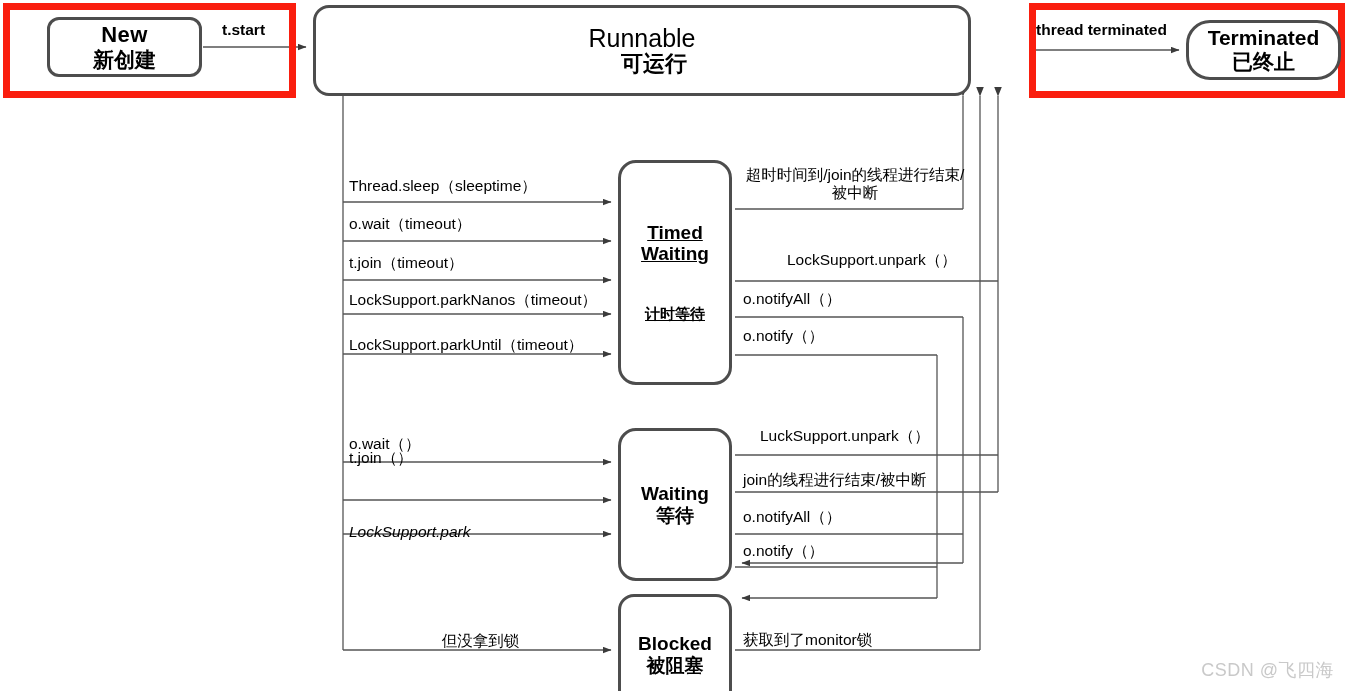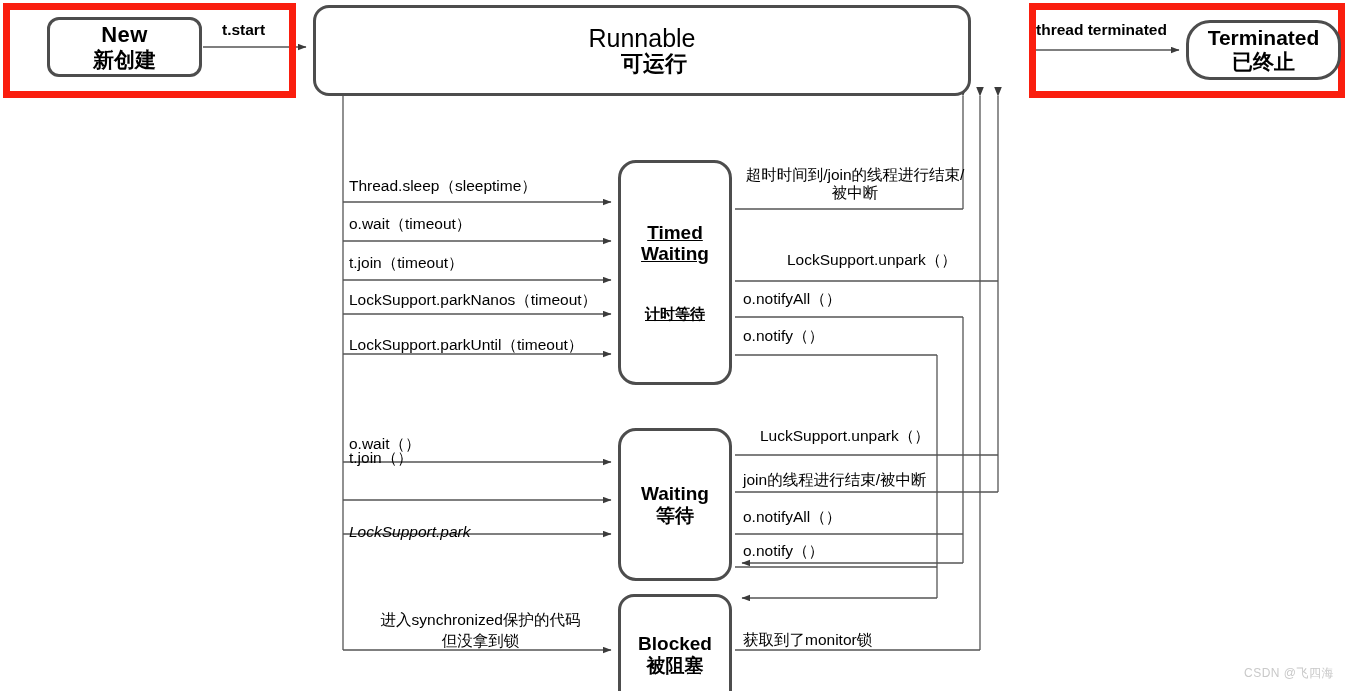--- a/index.html
+++ b/index.html
@@ -37,21 +37,21 @@
 
   #node-blocked{left:618px;top:594px;width:114px;height:121px;border-radius:16px;}
   #node-blocked .en{font-size:19px;}
   #node-blocked .zh{font-size:19px;}
 
   .lbl{position:absolute;color:#000;font-size:15.5px;white-space:nowrap;
        font-family:"Liberation Sans","DejaVu Sans",sans-serif;}
   .lbl.b{font-weight:bold;font-size:15.5px;}
   .lbl.ctr{text-align:center;white-space:normal;line-height:1.15;}
 
-  #watermark{position:absolute;right:14px;bottom:9px;color:#c9c9c9;font-size:12px;letter-spacing:.5px;}
+  #watermark{position:absolute;right:14px;bottom:9px;color:#c9c9c9;font-size:18px;letter-spacing:.5px;}
 </style>
 </head>
 <body>
 
 <div id="stage">
 
   <svg id="wires" viewBox="0 0 1348 691">
     <defs>
       <marker id="ar" markerWidth="9" markerHeight="9" refX="8" refY="3.2" orient="auto" markerUnits="userSpaceOnUse">
         <path d="M0,0 L8.5,3.2 L0,6.4 z" fill="#3b3b3b"></path>
@@ -163,19 +163,18 @@
 
   <div class="lbl" style="left:349px;top:434px;">o.wait（）</div>
   <div class="lbl" style="left:349px;top:448px;">t.join（）</div>
   <div class="lbl" style="left:349px;top:523px;font-style:italic;">LockSupport.park</div>
 
   <div class="lbl" style="left:760px;top:426px;">LuckSupport.unpark（）</div>
   <div class="lbl" style="left:743px;top:470px;">join的线程进行结束/被中断</div>
   <div class="lbl" style="left:743px;top:507px;">o.notifyAll（）</div>
   <div class="lbl" style="left:743px;top:541px;">o.notify（）</div>
 
-  <div class="lbl ctr" style="left:348px;top:611px;width:265px;">进入synchronized保护的代码</div>
   <div class="lbl ctr" style="left:348px;top:632px;width:265px;">但没拿到锁</div>
   <div class="lbl" style="left:743px;top:630px;">获取到了monitor锁</div>
 
   <div id="watermark">CSDN @飞四海</div>
 
 </div>
 
 </body></html>

